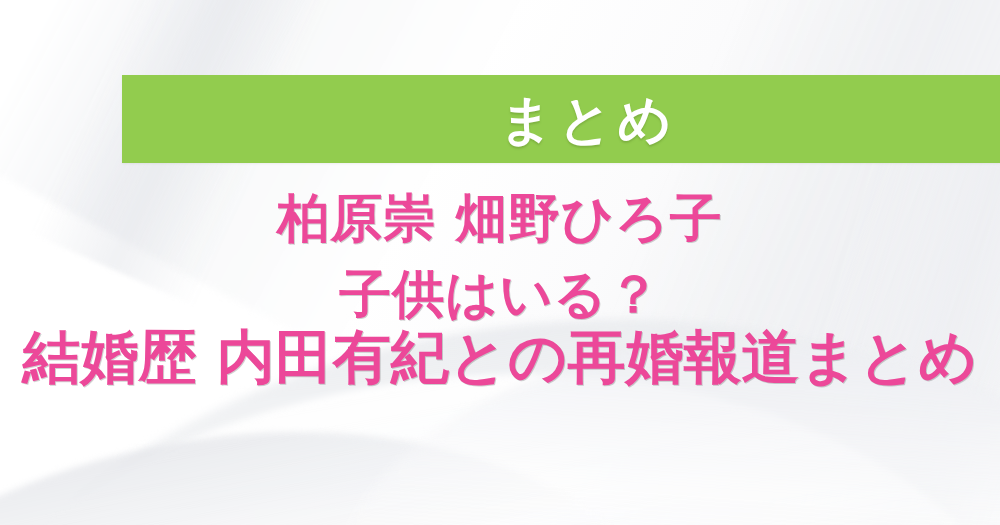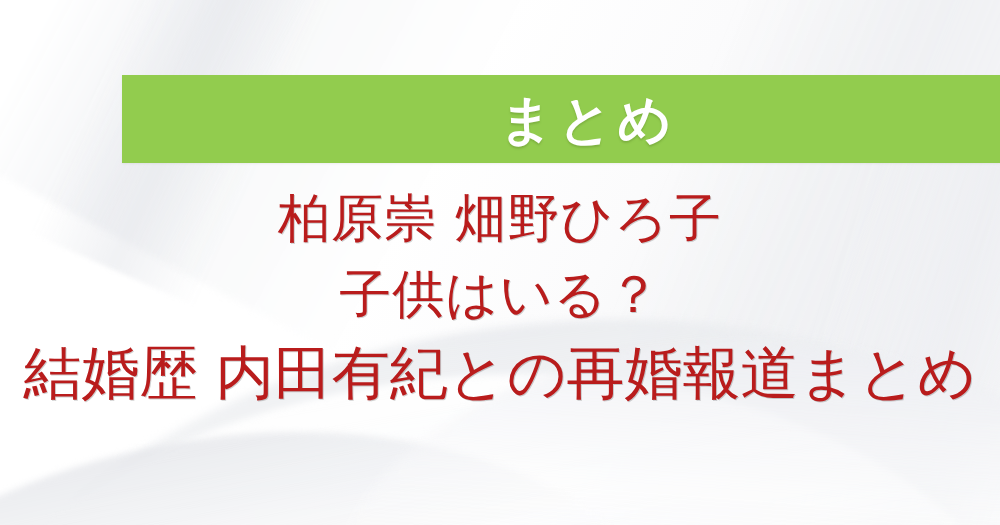--- a/index.html
+++ b/index.html
@@ -180,35 +180,35 @@
     top: 192px;
     text-align: center;
     color: #141414;
     font-weight: 700;
     line-height: 1;
     white-space: nowrap;
   }
 
   .hl-line {
     display: block;
-    color: #b91c1c;
-    font-weight: 400;
+    color: #ec4899;
+    font-weight: 700;
     text-shadow: 1px 1px 0 rgba(20,20,20,0.20);
   }
 
   .hl-line-1 {
     font-size: 52px;
     letter-spacing: 1px;
     margin-bottom: 24px;
   }
 
   .hl-line-2 {
     font-size: 52px;
     letter-spacing: 1px;
-    margin-bottom: 24px;
+    margin-bottom: 8px;
   }
 
   .hl-line-3 {
     font-size: 58px;
     letter-spacing: 0px;
   }
 </style>
 </head>
 <body style="color: rgb(20, 20, 20);">
 

